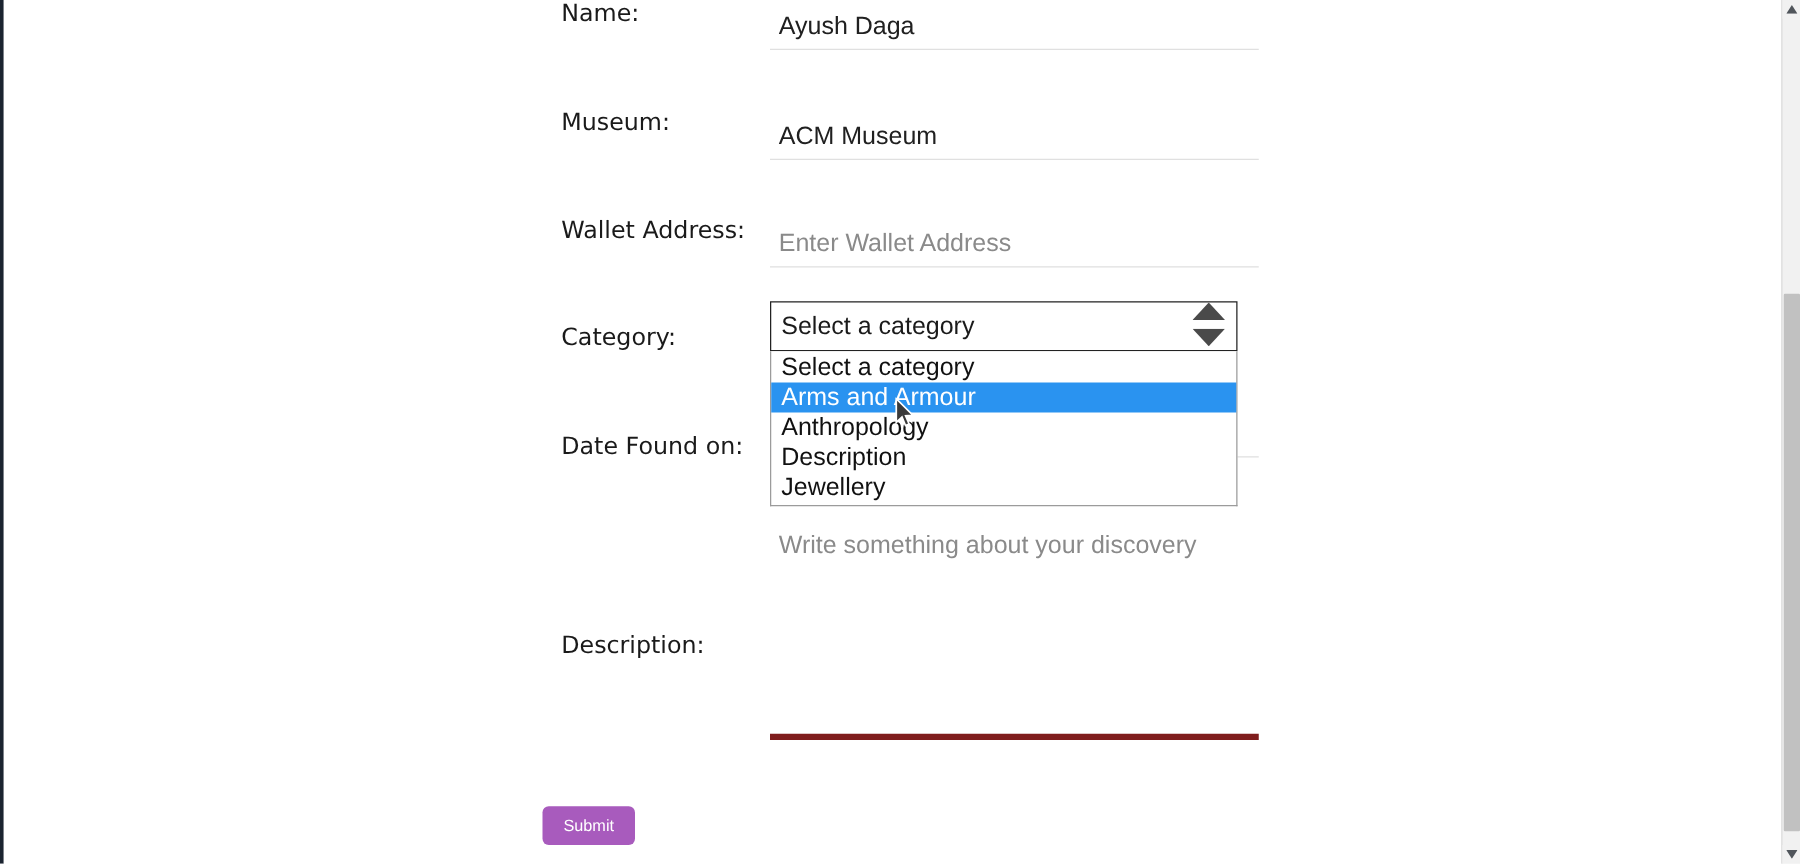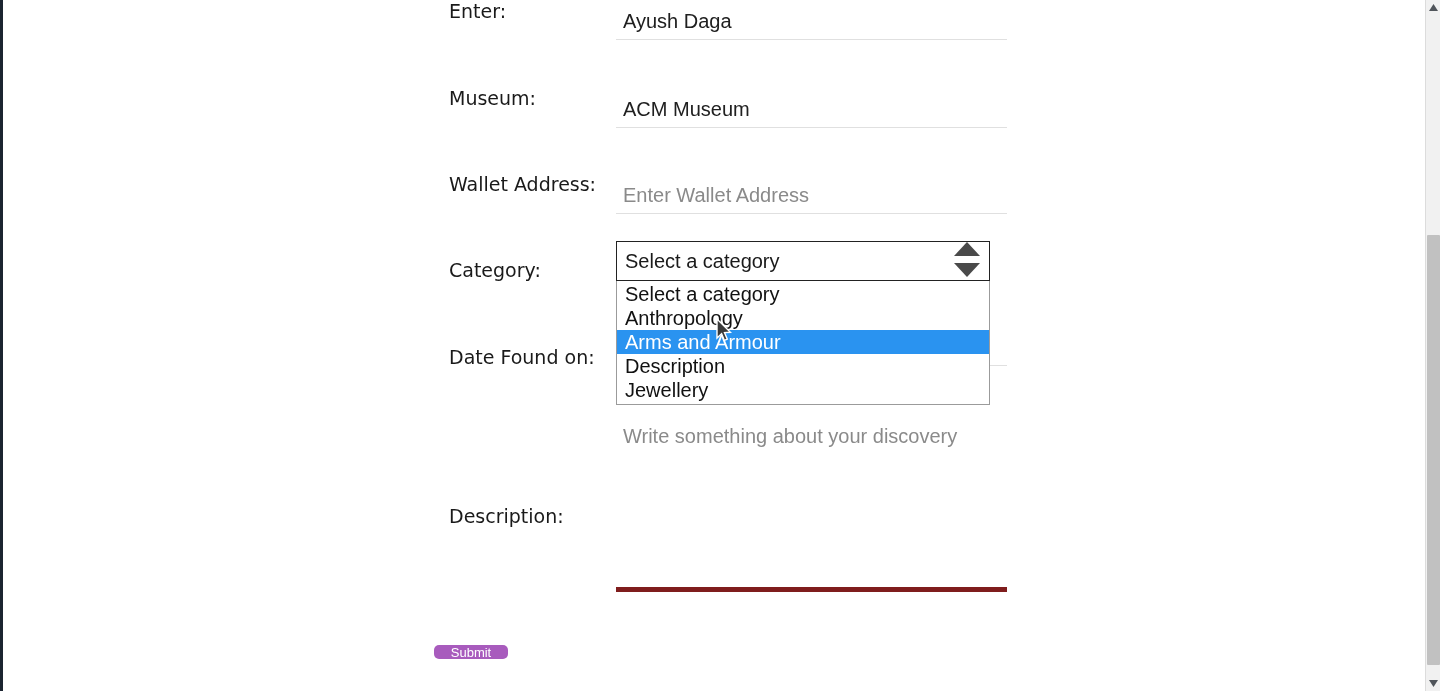--- a/index.html
+++ b/index.html
@@ -246,21 +246,21 @@
     color: #8a8a8a;
     opacity: 1;
   }
 
   
   #submit-button {
     position: absolute;
     left: 431px;
     top: 645px;
     width: 74px;
-    height: 14px;
+    height: 31px;
     background: #a85bbd;
     color: #ffffff;
     border: none;
     border-radius: 5px;
     font-family: "Liberation Sans", sans-serif;
     font-size: 13px;
     cursor: pointer;
     padding: 0;
   }
 
@@ -274,21 +274,21 @@
   }
 </style>
 </head>
 <body>
 
 <div id="window-left-edge"></div>
 
 <div id="page-canvas">
 
   <div class="form-row" id="row-name">
-    <div class="form-label">Enter:</div>
+    <div class="form-label">Name:</div>
     <div class="field-wrap">
       <input class="underline-input" id="name-input" type="text" value="Ayush Daga" style="">
     </div>
   </div>
 
   <div class="form-row" id="row-museum">
     <div class="form-label">Museum:</div>
     <div class="field-wrap">
       <input class="underline-input" id="museum-input" type="text" value="ACM Museum" style="">
     </div>
@@ -333,22 +333,22 @@
       <span>
         <svg width="26" height="14" viewBox="0 0 26 14" aria-hidden="true">
           <polygon points="0,0 26,0 13,14" fill="#4a4a4a"></polygon>
         </svg>
       </span>
     </div>
   </div>
 
   <div id="category-option-list">
     <div class="option-item">Select a category</div>
+    <div class="option-item selected">Arms and Armour</div>
     <div class="option-item">Anthropology</div>
-    <div class="option-item selected">Arms and Armour</div>
     <div class="option-item">Description</div>
     <div class="option-item">Jewellery</div>
   </div>
 
   <button id="submit-button">Submit</button>
 
   <div id="mouse-cursor">
     <svg width="18" height="26" viewBox="0 0 18 26" aria-hidden="true">
       <path d="M2,1 L2,20 L6.6,15.6 L9.4,22.4 L12.3,21.2 L9.5,14.6 L15.4,14.3 Z" fill="#3a3a3a" stroke="#ffffff" stroke-width="1.4"></path>
     </svg>

